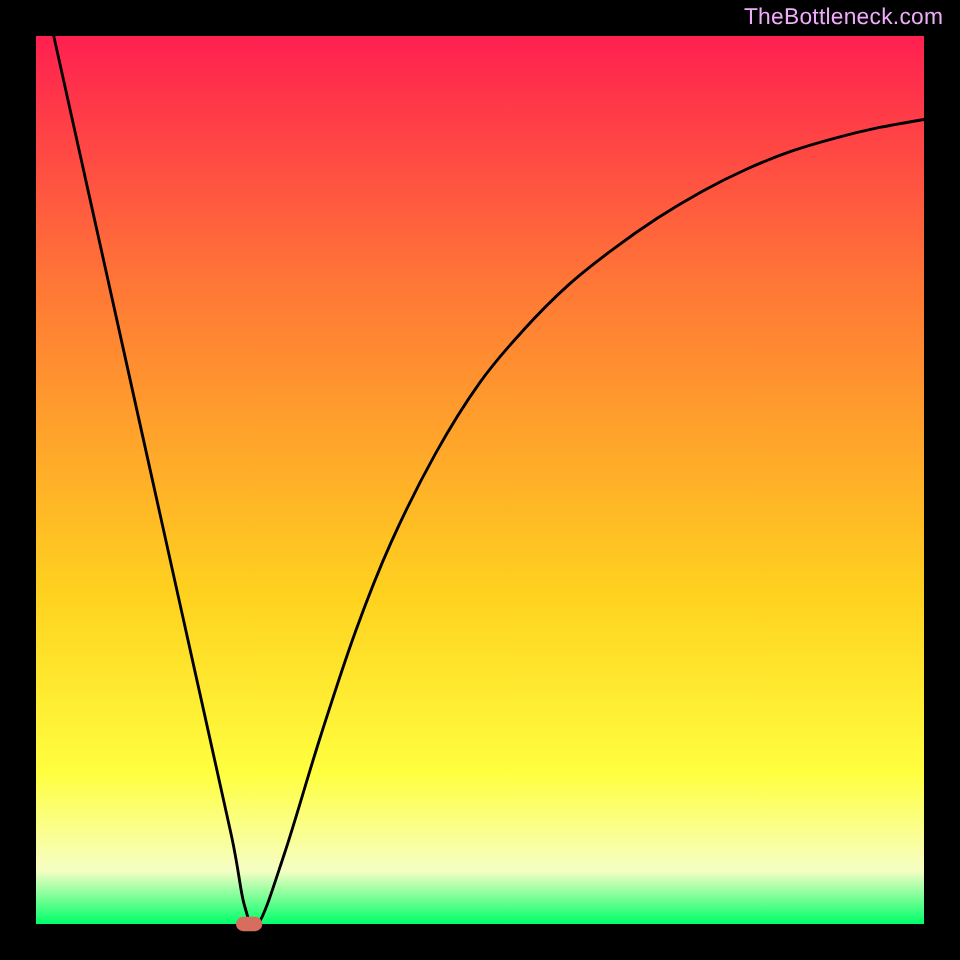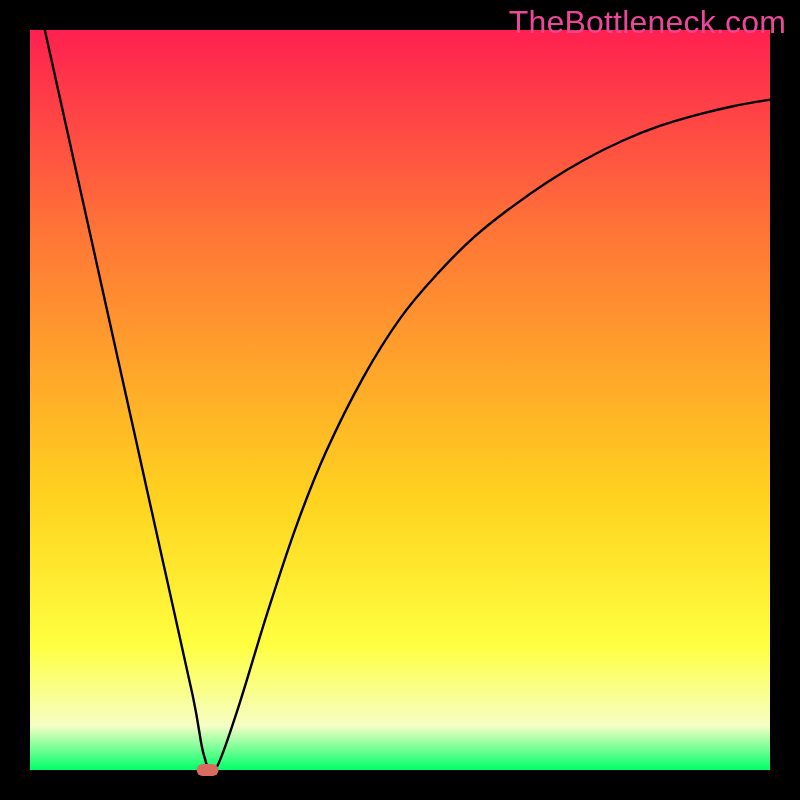--- a/index.html
+++ b/index.html
@@ -17,23 +17,23 @@
     width: 800px;
     height: 800px;
     background: #000000;
     box-sizing: border-box;
   }
   .watermark {
     position: absolute;
     top: 4px;
     right: 14px;
     font-family: Arial, Helvetica, sans-serif;
-    font-size: 32px;
+    font-size: 19px;
     font-weight: 500;
-    color: #ec4899;
+    color: #f0abfc;
     letter-spacing: 0.2px;
     z-index: 20;
   }
 </style>
 </head>
 <body>
 
 <div class="frame">
 
   <div class="watermark">TheBottleneck.com</div>

